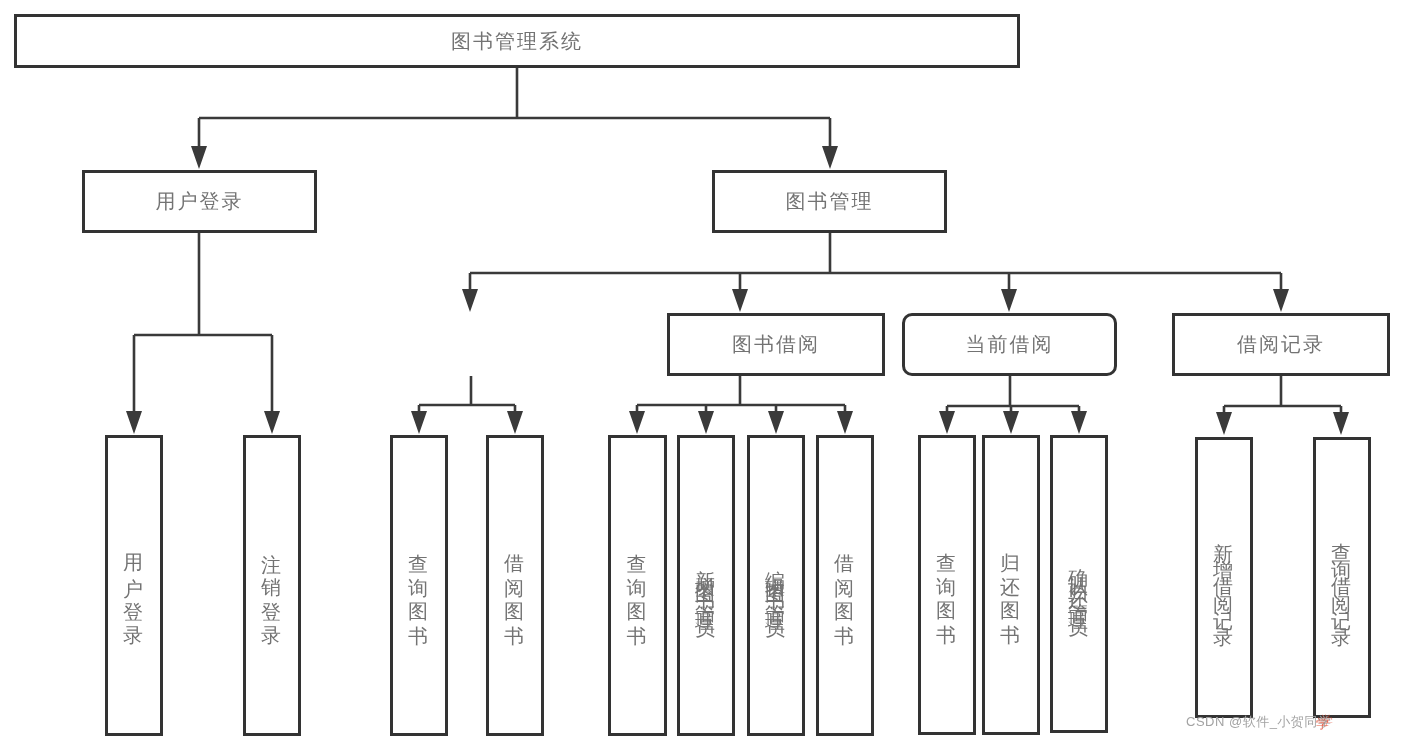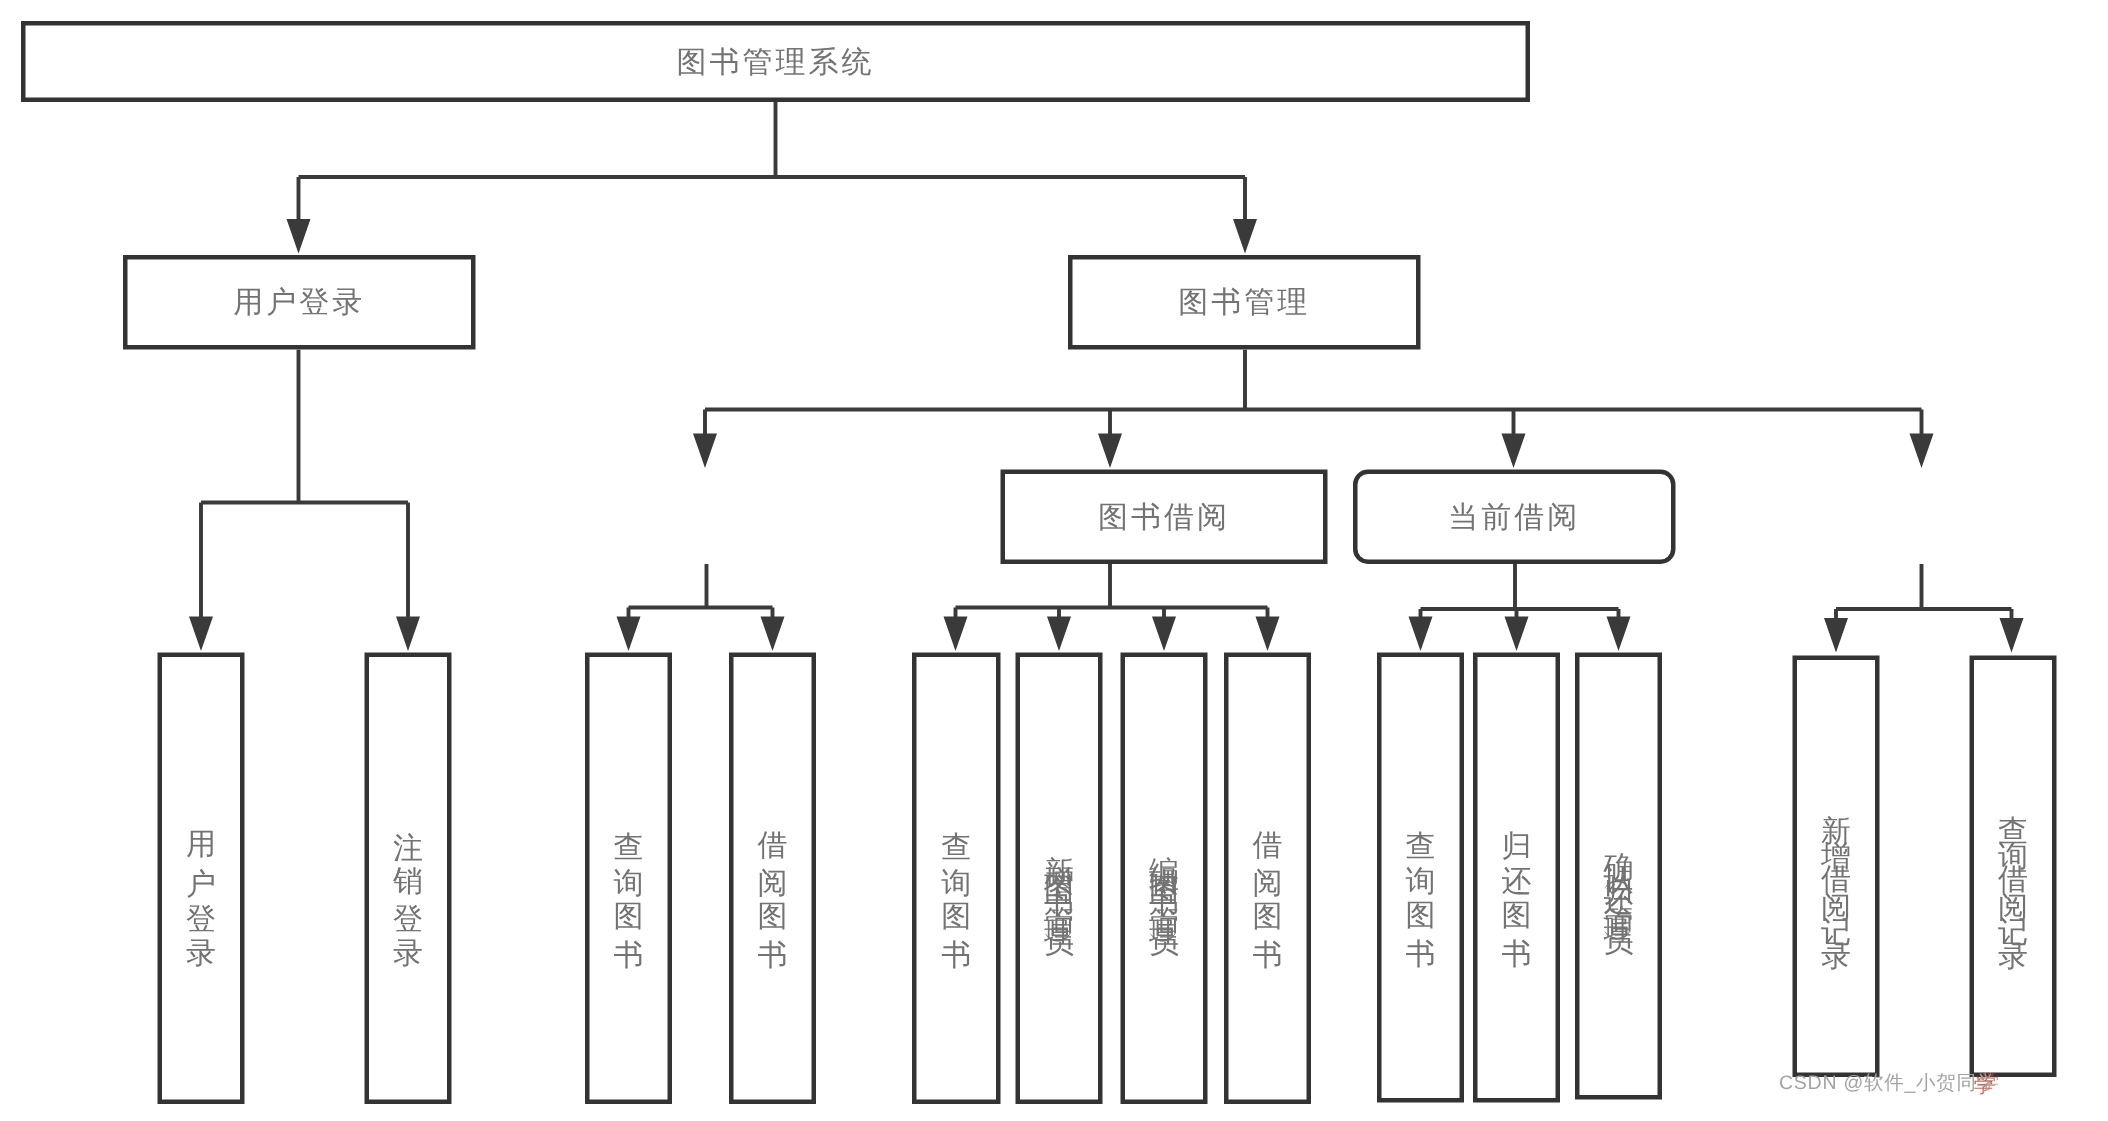--- a/index.html
+++ b/index.html
@@ -106,20 +106,23 @@
   <div class="box hbox" style="left:712px; top:170px; width:235px; height:63px;">
     <span>图书管理</span>
   </div>
 
   <div class="box hbox" style="left:631px; top:313px; width:218px; height:63px;margin-left:36px;">
     <span>图书借阅</span>
   </div>
   <div class="box hbox" style="left:902px; top:313px; width:215px; height:63px;border-radius:10px;">
     <span>当前借阅</span>
   </div>
+  <div class="box hbox" style="left:1172px; top:313px; width:218px; height:63px;">
+    <span>借阅记录</span>
+  </div>
 
   <div class="box vbox" style="left:105px; top:435px; width:58px; height:301px;">
     <span style="letter-spacing: 24px;">用户登录</span>
   </div>
   <div class="box vbox" style="left:243px; top:435px; width:58px; height:301px;">
     <span style="letter-spacing: 24px;">注销登录</span>
   </div>
 
   <div class="box vbox" style="left:390px; top:435px; width:58px; height:301px;">
     <span style="letter-spacing: 24px;">查询图书</span>

